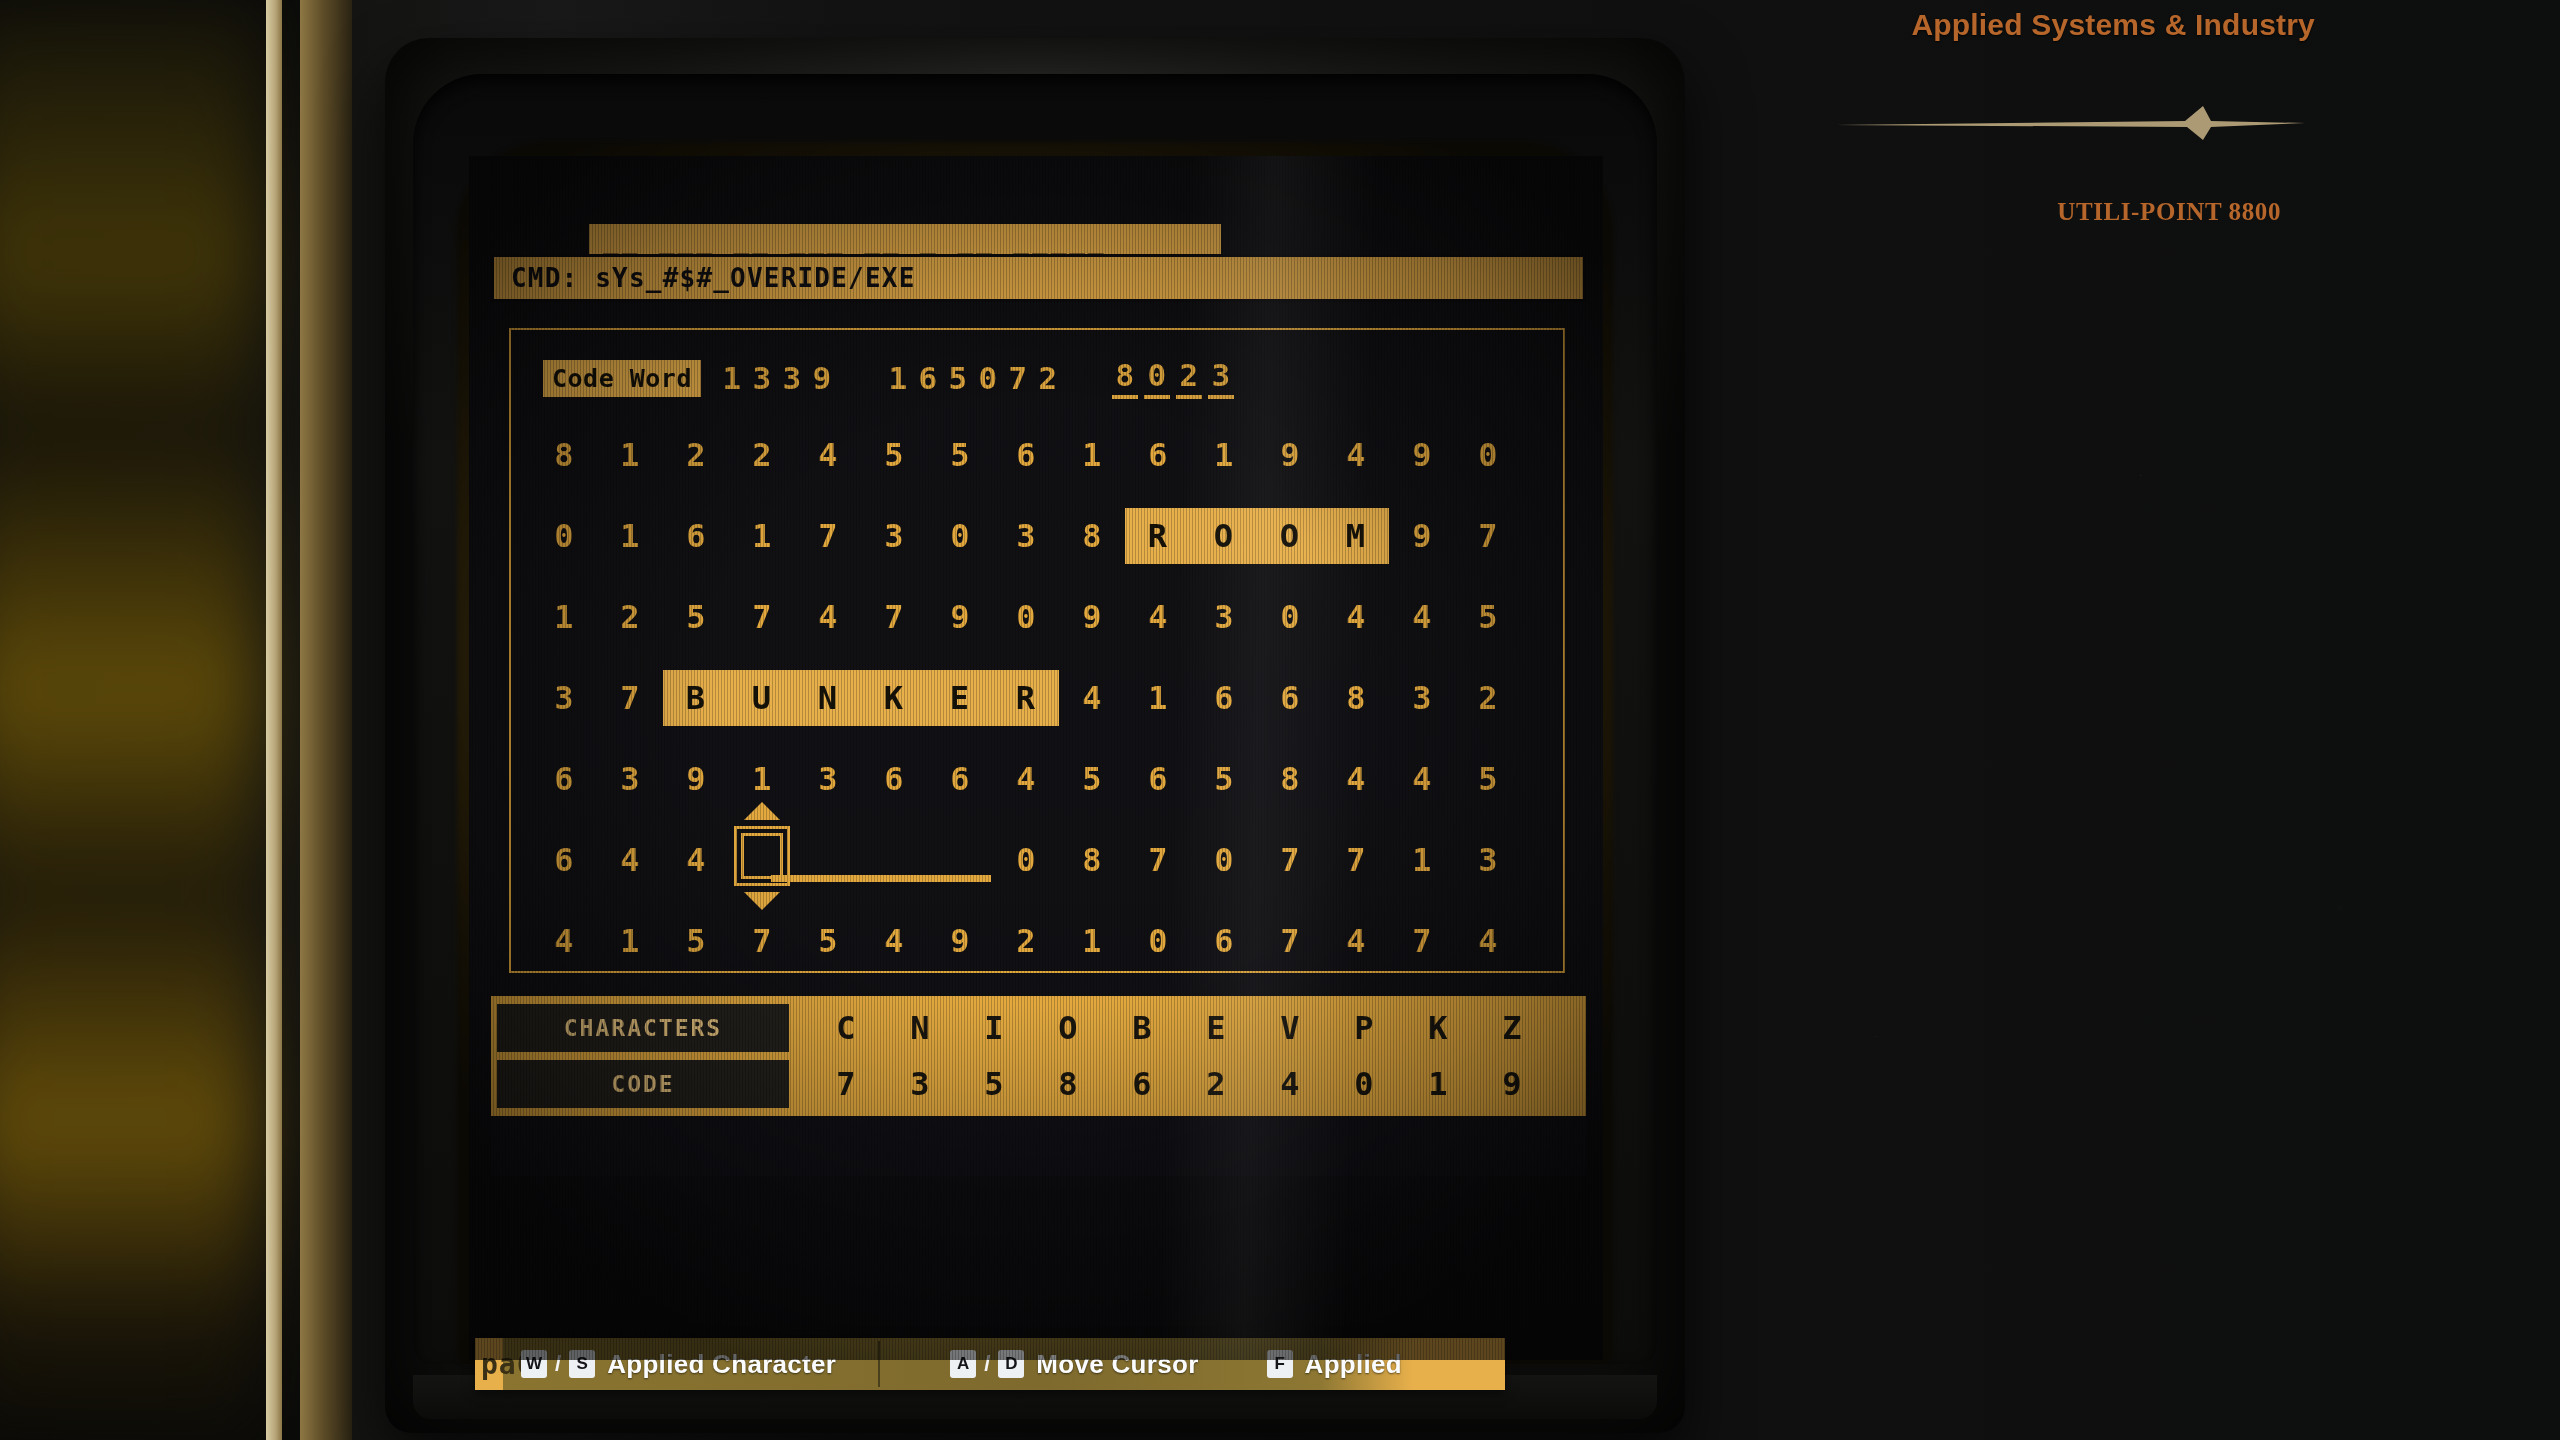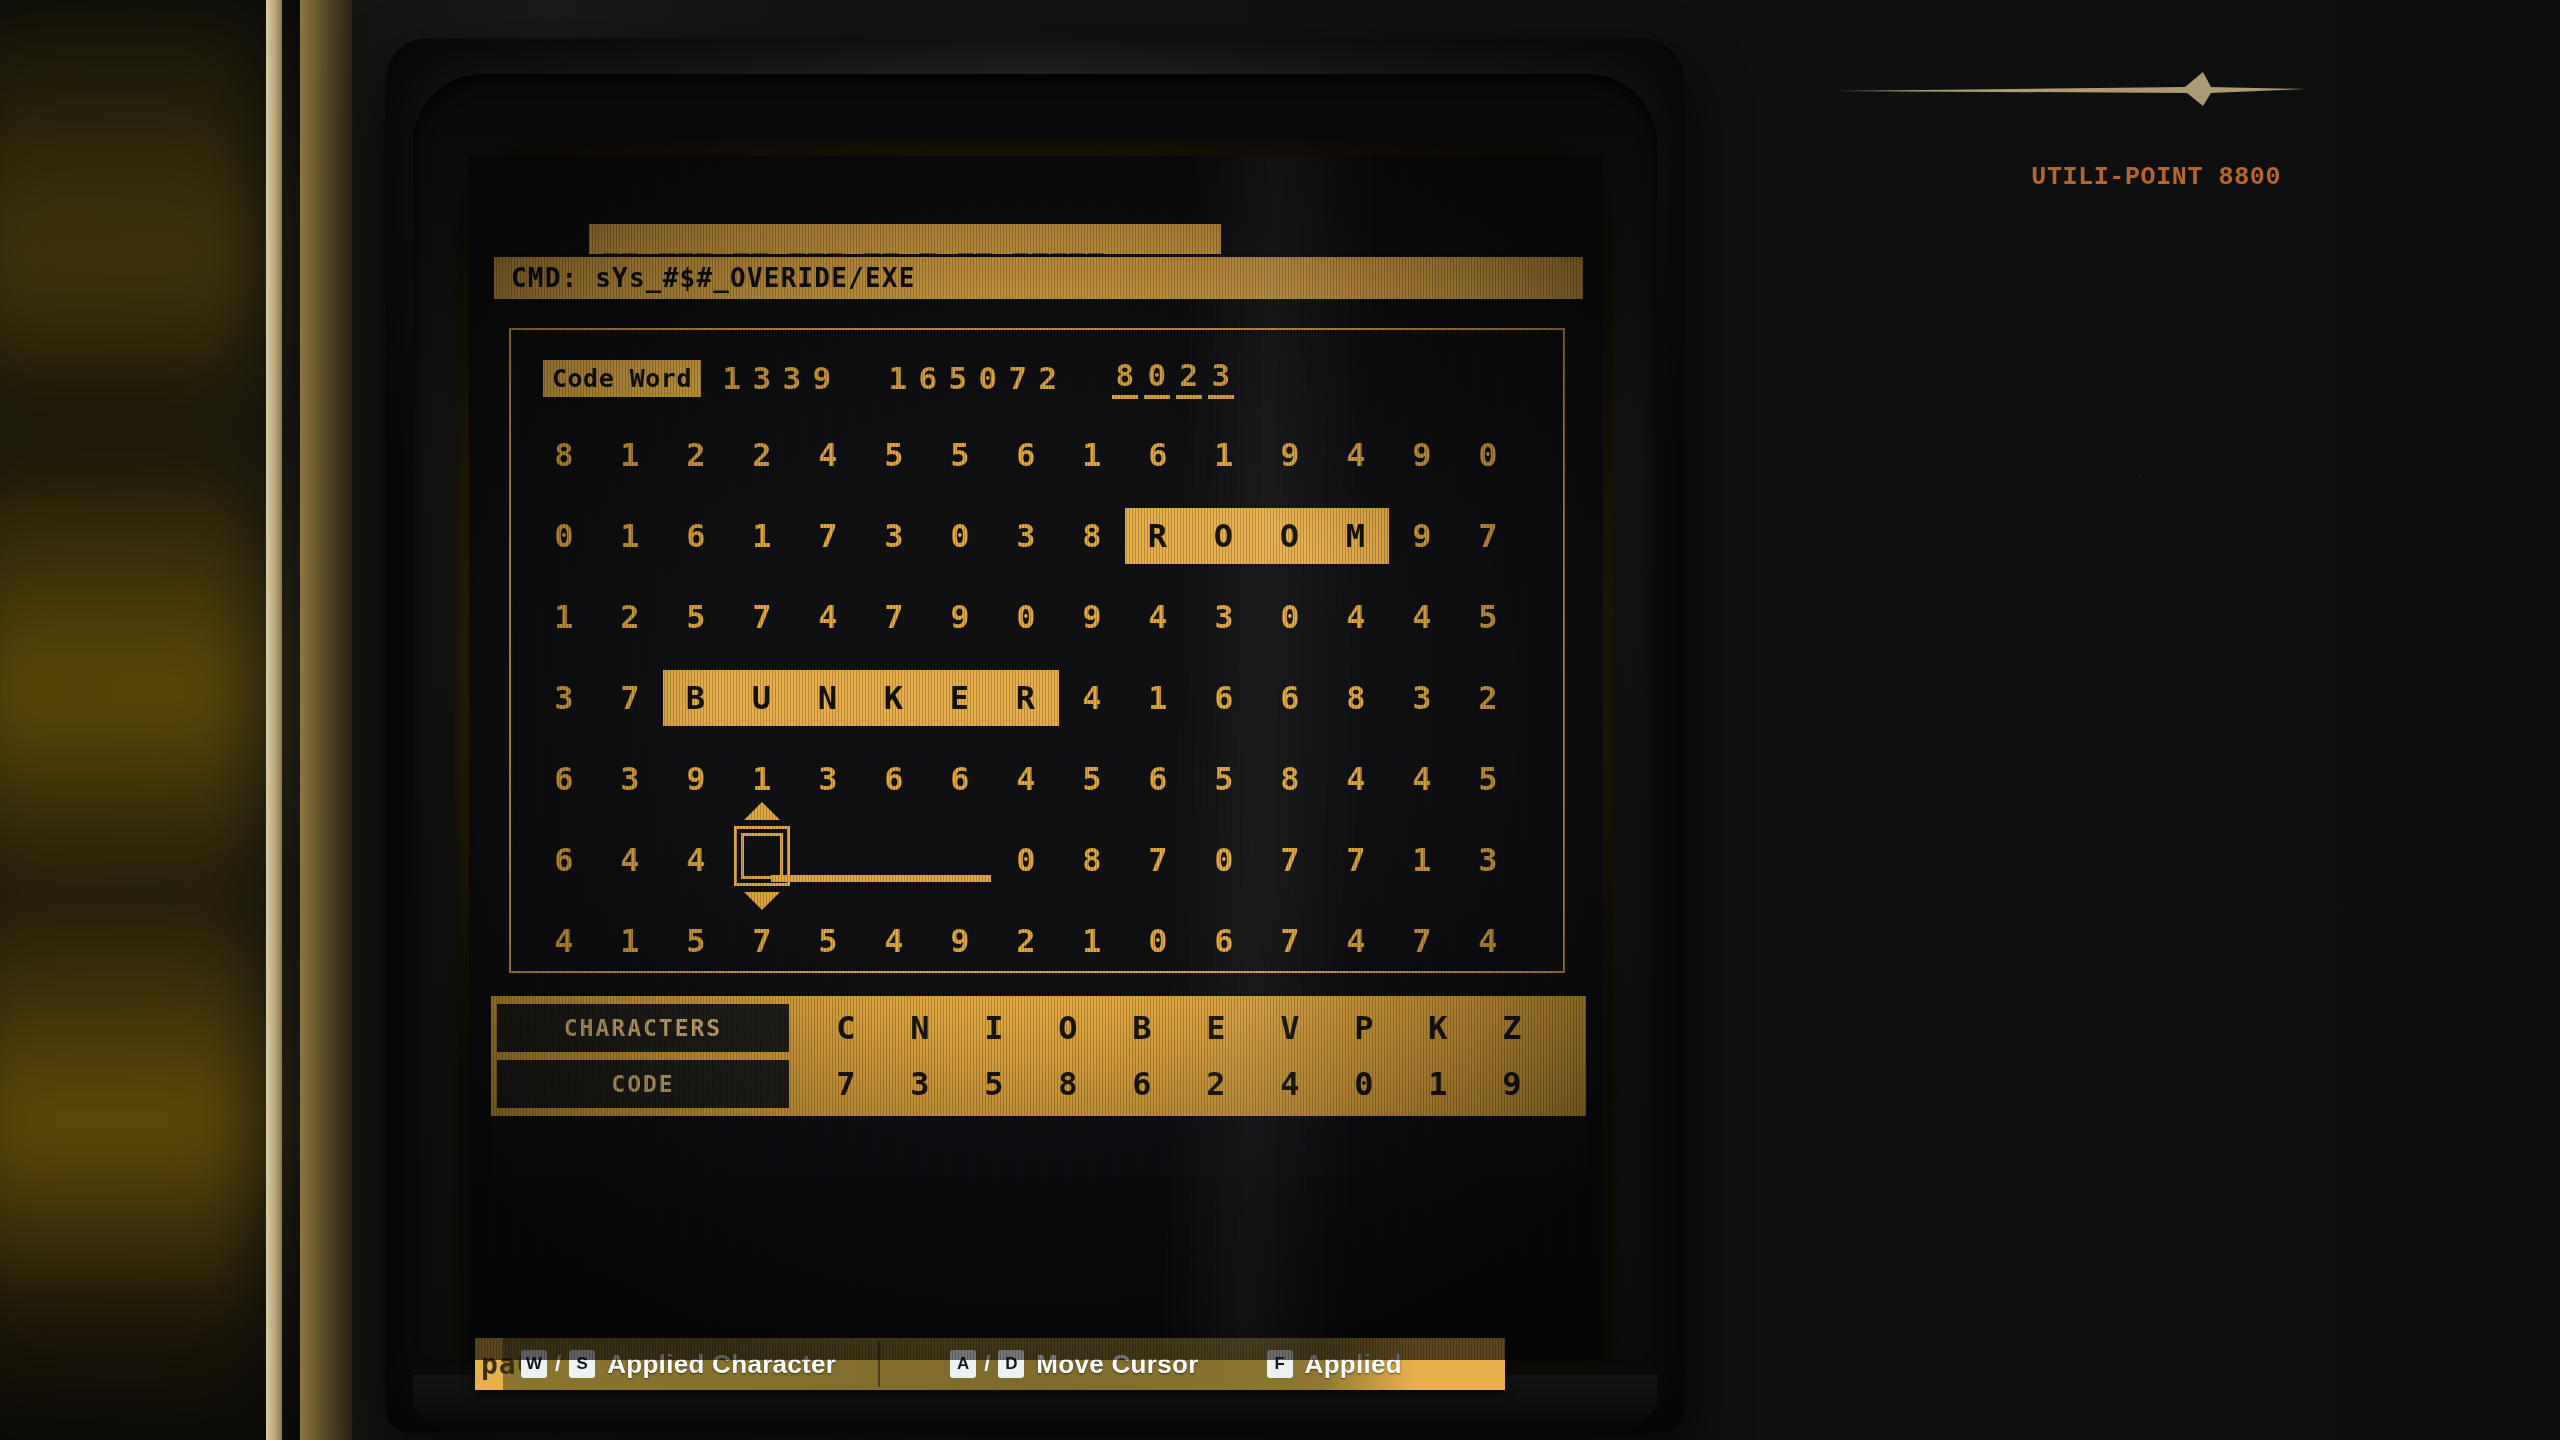--- a/index.html
+++ b/index.html
@@ -67,21 +67,21 @@
   }
   .brand-logo{ position:relative; margin-top:28px; height:150px; }
   .brand-swoosh{ position:absolute; right:10px; top:36px; width:470px; height:34px; }
   .brand-asi{
     position:absolute; right:52px; top:34px;
     font-family:"Liberation Sans", sans-serif; font-style:italic; font-weight:700;
     font-size:118px; line-height:1; letter-spacing:-5px; color:#ab9a73;
   }
   .brand-sub{
     position:absolute; right:34px; bottom:-6px;
-    font-family:Liberation Mono, monospace; font-weight:700;
+    font-family:Liberation Serif, serif; font-weight:700;
     font-size:25px; letter-spacing:.6px; color:#b6662a;
   }
 
   
   .monitor{
     position:absolute; left:385px; top:38px; width:1300px; height:1395px;
     border-radius:44px 44px 26px 26px;
     background:
       radial-gradient(ellipse 900px 500px at 50% 4%, #2c2c2a 0%, #1b1b19 42%, #131311 70%, #0d0d0c 100%);
     box-shadow:0 0 70px 20px rgba(0,0,0,.75) inset, 0 28px 60px rgba(0,0,0,.7);
@@ -272,20 +272,21 @@
 
   <div class="far-glow"></div>
   <div class="wall">
     <div class="wall-speckle"></div>
   </div>
   <div class="pillar"></div>
   <div class="pillar-hi"></div>
   <div class="pillar-dk"></div>
 
   <div class="brand">
+    <div class="brand-top">Applied Systems &amp; Industry</div>
     <div class="brand-logo">
       <svg class="brand-swoosh" viewBox="0 0 470 34" preserveAspectRatio="none">
         <path d="M0 19 L350 15 L368 0 L376 15 L470 17 L376 21 L368 34 L352 21 Z" fill="#ab9a73"></path>
       </svg>
       <div class="brand-sub">UTILI-POINT 8800</div>
     </div>
   </div>
 
   <div class="monitor">
     <div class="monitor-lip"></div>

